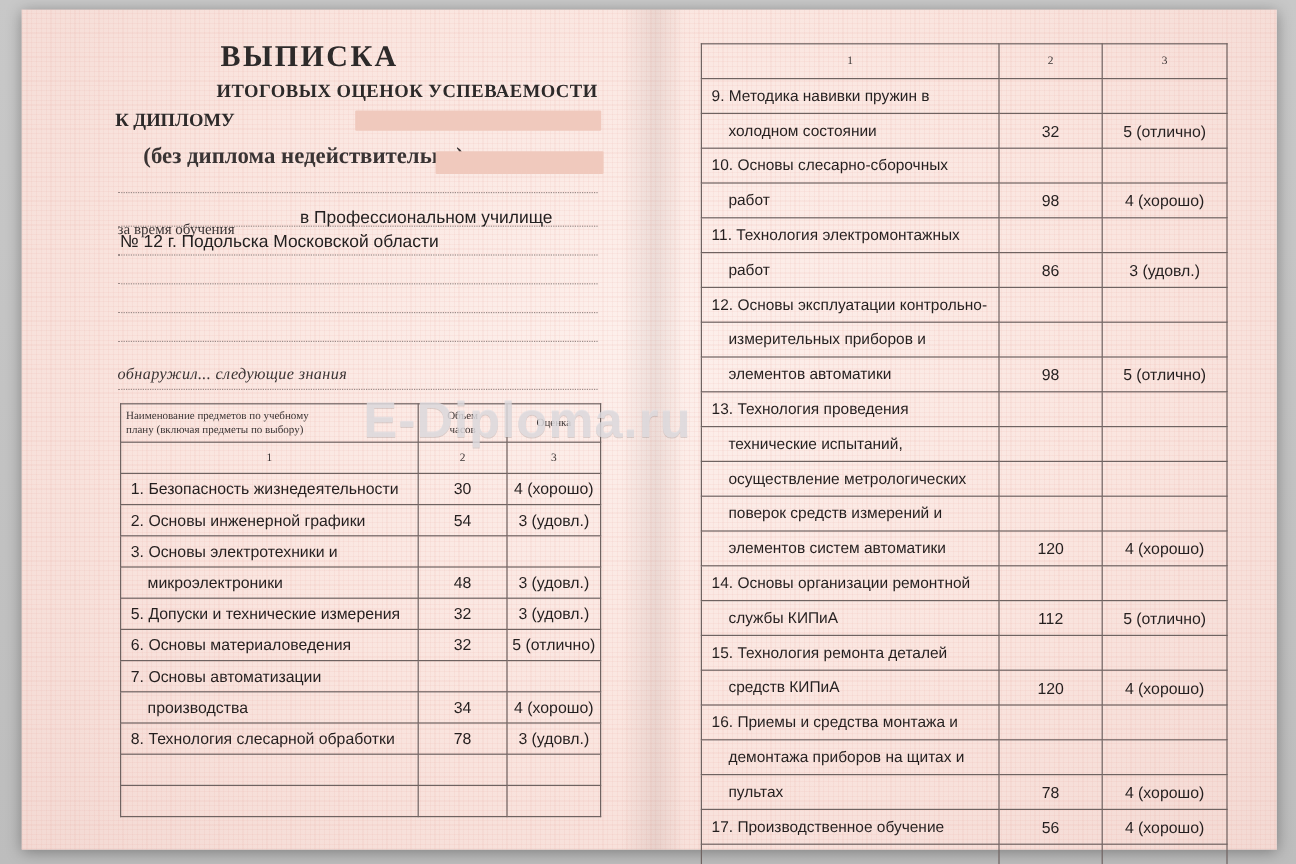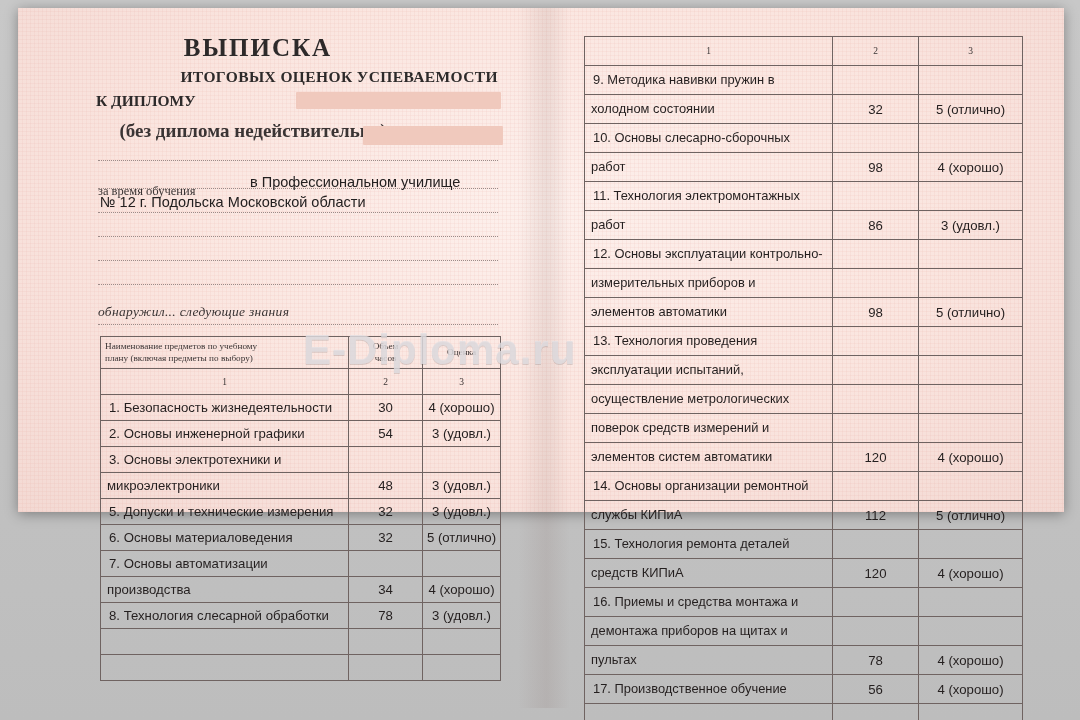--- a/index.html
+++ b/index.html
@@ -20,21 +20,21 @@
     width: 1080px;
     height: 720px;
     background: linear-gradient(180deg, #c8c8c8 0%, #bdbdbd 100%);
   }
 
   .paper {
     position: absolute;
     left: 18px;
     top: 8px;
     width: 1046px;
-    height: 504px;
+    height: 700px;
     background:
       repeating-linear-gradient(0deg, rgba(226,150,140,0.09) 0px, rgba(226,150,140,0.09) 1px, rgba(255,255,255,0) 1px, rgba(255,255,255,0) 4px),
       repeating-linear-gradient(90deg, rgba(226,150,140,0.09) 0px, rgba(226,150,140,0.09) 1px, rgba(255,255,255,0) 1px, rgba(255,255,255,0) 4px),
       radial-gradient(ellipse at 50% 40%, #fdf0ec 0%, #fae5df 55%, #f3d9d3 100%);
     box-shadow: 0 2px 12px rgba(0,0,0,0.35);
   }
 
   
   .fold {
     position: absolute;
@@ -152,21 +152,21 @@
     vertical-align: middle;
     font-weight: normal;
   }
   table.grades .c-name {
     padding-left: 8px;
     font-size: 13.2px;
     color: #241f1f;
     font-family: "Liberation Sans", sans-serif;
     line-height: 1.15;
   }
-  table.grades .c-name.indent { padding-left: 6px; margin-top: 32px; }
+  table.grades .c-name.indent { padding-left: 22px; margin-top: 32px; }
   table.grades .c-num, table.grades .c-mark {
     text-align: center;
     font-size: 13.2px;
     color: #241f1f;
   }
   table.grades .hdr td {
     text-align: center;
     font-family: "Liberation Serif", serif;
     font-size: 9.2px;
     color: #3a3434;
@@ -399,21 +399,21 @@
             <td class="c-num">98</td>
             <td class="c-mark">5 (отлично)</td>
           </tr>
 
           <tr>
             <td class="c-name">13. Технология проведения</td>
             <td class="c-num"></td>
             <td class="c-mark"></td>
           </tr>
           <tr>
-            <td class="c-name indent">эксплуатации испытаний,</td>
+            <td class="c-name indent">технические испытаний,</td>
             <td class="c-num"></td>
             <td class="c-mark"></td>
           </tr>
           <tr>
             <td class="c-name indent">осуществление метрологических</td>
             <td class="c-num"></td>
             <td class="c-mark"></td>
           </tr>
           <tr>
             <td class="c-name indent">поверок средств измерений и</td>

